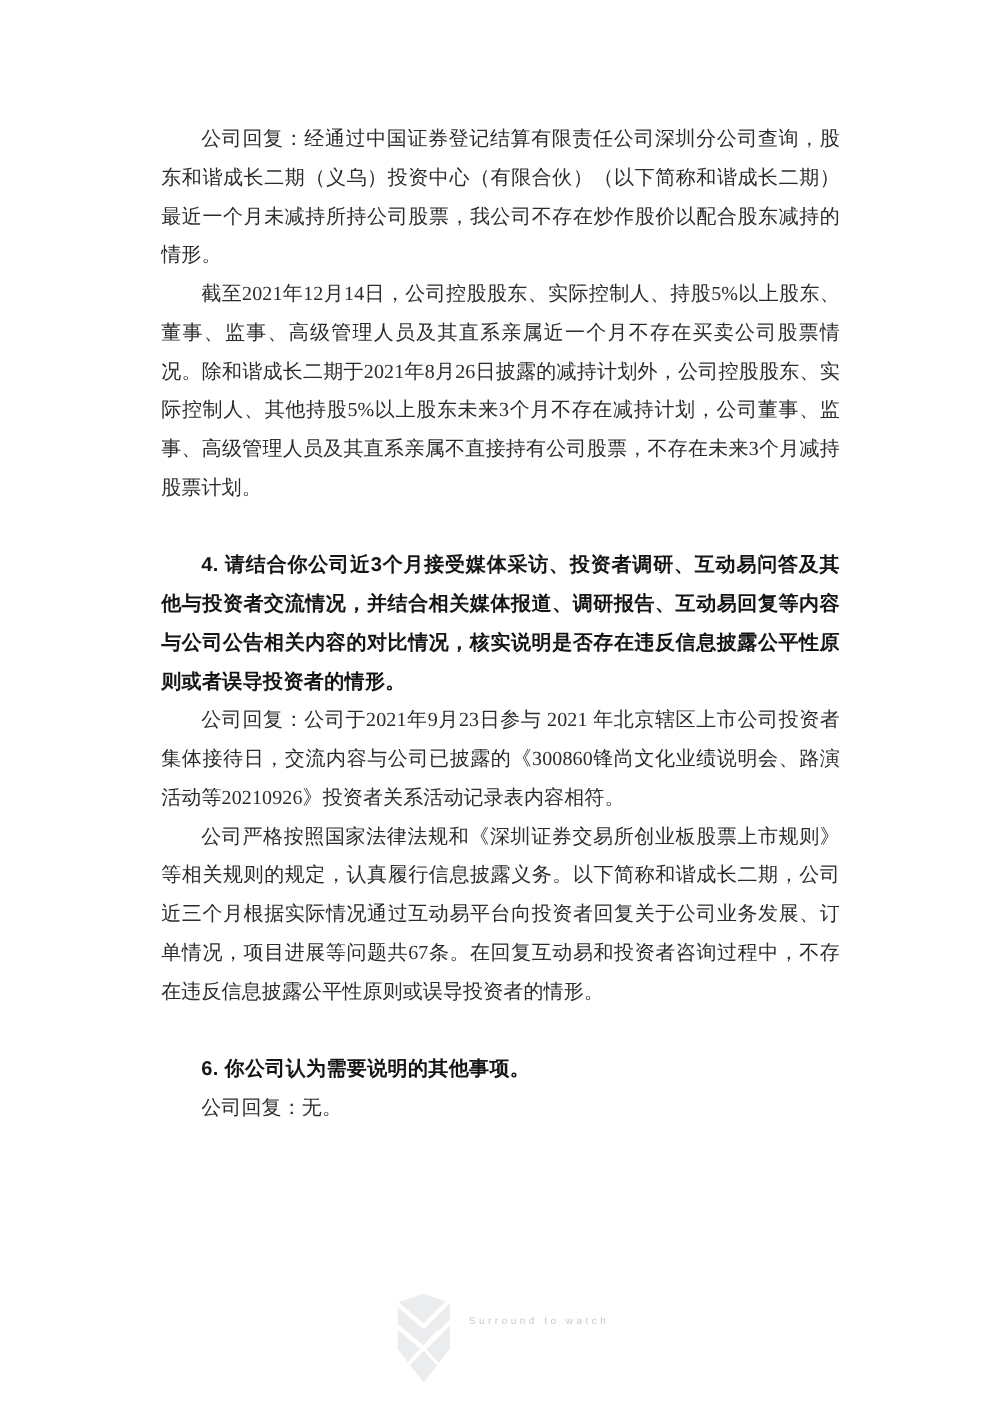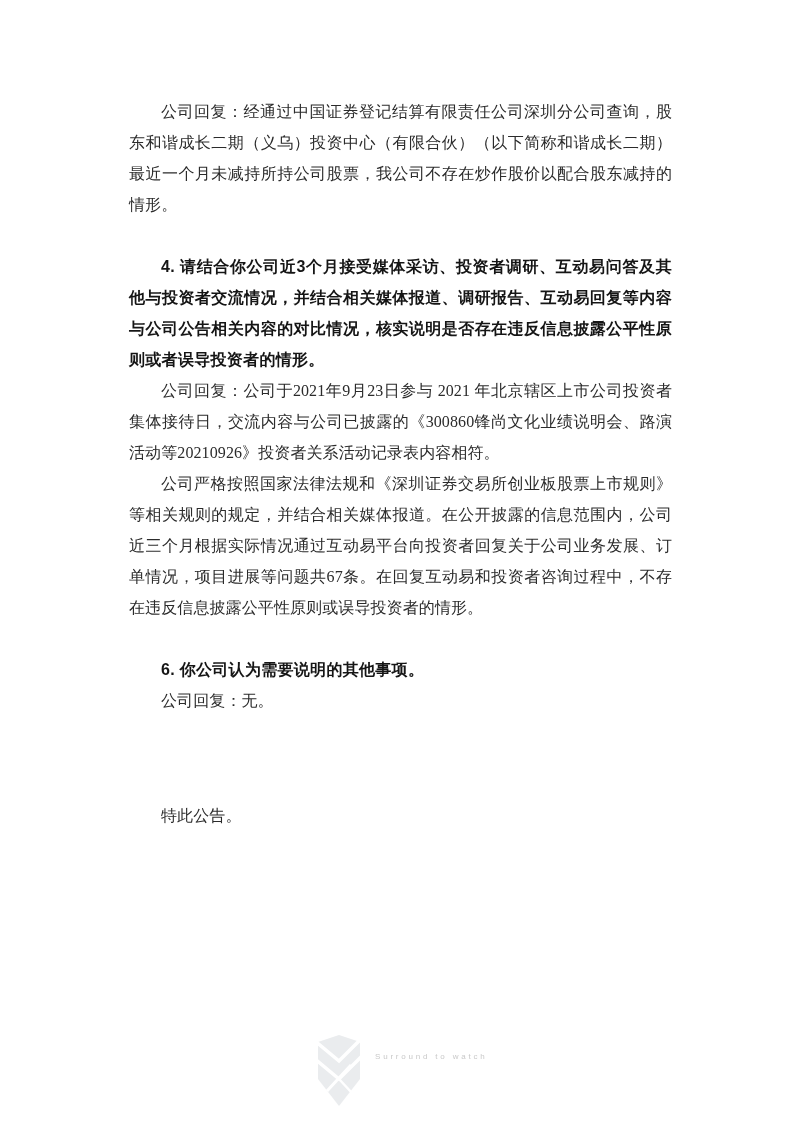--- a/index.html
+++ b/index.html
@@ -79,26 +79,26 @@
     white-space: nowrap;
   }
 </style>
 </head>
 <body>
 
 <div class="page">
 
   <div class="content">
       <p class="para body">公司回复：经通过中国证券登记结算有限责任公司深圳分公司查询，股东和谐成长二期（义乌）投资中心（有限合伙）（以下简称和谐成长二期）最近一个月未减持所持公司股票，我公司不存在炒作股价以配合股东减持的情形。</p>
+      <p class="para body">截至2021年12月14日，公司控股股东、实际控制人、持股5%以上股东、董事、监事、高级管理人员及其直系亲属近一个月不存在买卖公司股票情况。除和谐成长二期于2021年8月26日披露的减持计划外，公司控股股东、实际控制人、其他持股5%以上股东未来3个月不存在减持计划，公司董事、监事、高级管理人员及其直系亲属不直接持有公司股票，不存在未来3个月减持股票计划。</p>
       <p class="para question">4. 请结合你公司近3个月接受媒体采访、投资者调研、互动易问答及其他与投资者交流情况，并结合相关媒体报道、调研报告、互动易回复等内容与公司公告相关内容的对比情况，核实说明是否存在违反信息披露公平性原则或者误导投资者的情形。</p>
       <p class="para body">公司回复：公司于2021年9月23日参与 2021 年北京辖区上市公司投资者集体接待日，交流内容与公司已披露的《300860锋尚文化业绩说明会、路演活动等20210926》投资者关系活动记录表内容相符。</p>
-      <p class="para body">公司严格按照国家法律法规和《深圳证券交易所创业板股票上市规则》等相关规则的规定，并结合相关媒体报道。在公开披露的信息范围内，公司近三个月根据实际情况通过互动易平台向投资者回复关于公司业务发展、订单情况，项目进展等问题共67条。在回复互动易和投资者咨询过程中，不存在违反信息披露公平性原则或误导投资者的情形。</p>
+      <p class="para body">公司严格按照国家法律法规和《深圳证券交易所创业板股票上市规则》等相关规则的规定，认真履行信息披露义务。以下简称和谐成长二期，公司近三个月根据实际情况通过互动易平台向投资者回复关于公司业务发展、订单情况，项目进展等问题共67条。在回复互动易和投资者咨询过程中，不存在违反信息披露公平性原则或误导投资者的情形。</p>
       <p class="para question">6. 你公司认为需要说明的其他事项。</p>
       <p class="para body">公司回复：无。</p>
-      <p class="para closing">特此公告。</p>
     </div>
 
   <div class="watermark">
     <svg class="wm-shield" viewBox="0 0 42 73" xmlns="http://www.w3.org/2000/svg">
       <path d="M21 1 L42 8 L42 45 L21 72 L0 45 L0 8 Z" fill="#eaecee"></path>
       <path d="M-3 7 L21 27 L45 3" stroke="#ffffff" stroke-width="3.5" fill="none"></path>
       <path d="M-3 25 L21 45 L45 21" stroke="#ffffff" stroke-width="3.5" fill="none"></path>
       <path d="M9 57 L33 31" stroke="#ffffff" stroke-width="3" fill="none"></path>
       <path d="M21 45 L34 59" stroke="#ffffff" stroke-width="2.5" fill="none"></path>
     </svg>

